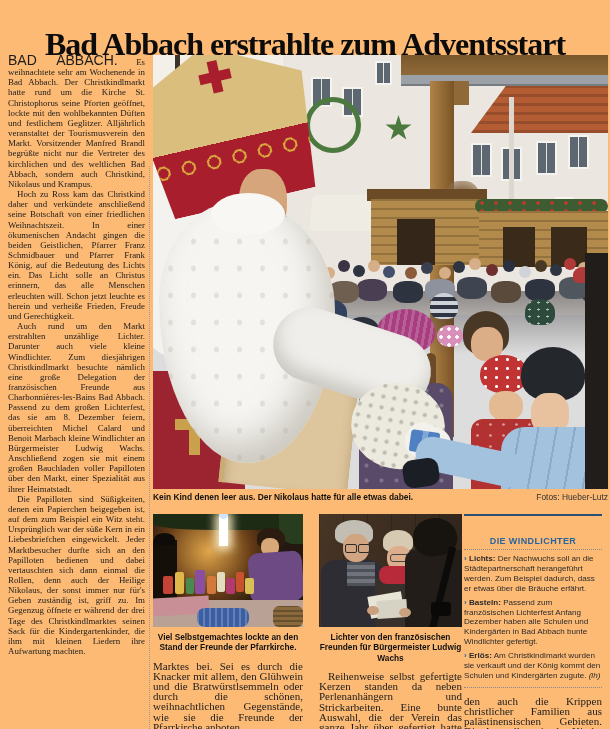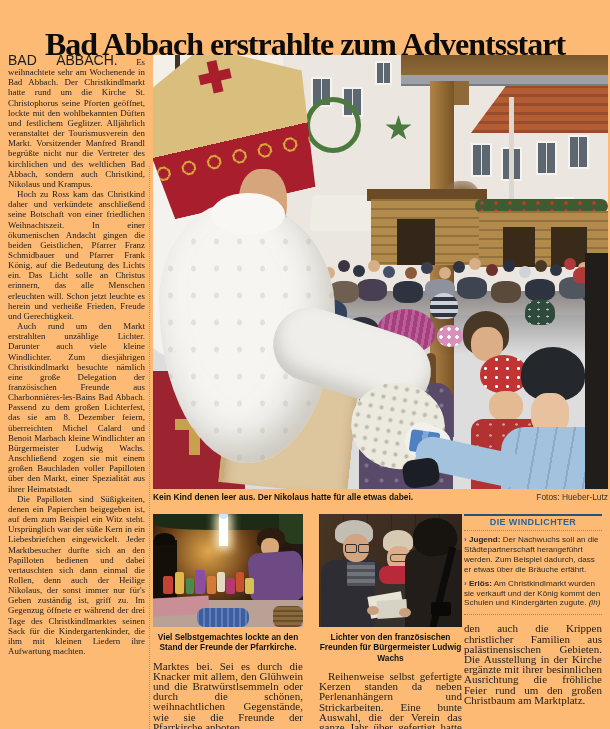--- a/index.html
+++ b/index.html
@@ -193,21 +193,21 @@
   .p2-wcoat{left:56px;top:64px;width:46px;height:49px;background:#38302a;}
   .p2-beret{left:94px;top:4px;width:44px;height:38px;background:#17130e;border-radius:50% 55% 45% 45%;transform:rotate(-6deg);}
   .p2-rjack{left:86px;top:36px;width:57px;height:77px;background:#221d18;border-radius:10px 0 0 0;}
   .p2-strap{left:120px;top:32px;width:7px;height:85px;background:#0d0b09;transform:rotate(14deg);}
   .p2-cam{left:112px;top:88px;width:20px;height:14px;background:#0a0908;border-radius:3px;}
   .p2-paper{left:50px;top:80px;width:34px;height:22px;background:#e8e4d6;transform:rotate(-10deg);}
   .p2-paper2{left:58px;top:86px;width:30px;height:18px;background:#d6d2c4;transform:rotate(-4deg);}
   .p2-hand1{left:48px;top:92px;width:12px;height:9px;background:#caa07e;border-radius:50%;}
   .p2-hand2{left:80px;top:94px;width:12px;height:9px;background:#caa07e;border-radius:50%;}
   
-  .infobox{border-top:2px solid #2c4f74;padding-top:1px;font-family:"Liberation Sans",sans-serif;}
+  .infobox{border-top:2px solid #2c4f74;padding-top:20px;font-family:"Liberation Sans",sans-serif;}
   .boxtitle{font-weight:700;font-size:9px;letter-spacing:.4px;text-align:center;color:#2a649c;
        padding-bottom:3px;border-bottom:1px dotted #8a8a8a;}
   .bitem{margin:4px 0 0 0;font-size:8.1px;line-height:9.9px;color:#2a2a2a;text-align:left;}
   .bitem .arr{color:#2a649c;font-weight:700;}
   .bitem i{font-style:italic;}
   .boxend{border-bottom:1px dotted #8a8a8a;margin-top:5px;height:1px;}
 </style>
 </head>
 <body>
 
@@ -366,22 +366,25 @@
       <div class="p2-hand2"></div>
     </div>
     <div class="smallcap">Lichter von den französischen Freunden für Bürgermeister Ludwig Wachs</div>
     <div class="coltext ind">Reihenweise selbst gefertigte Kerzen standen da neben Perlenanhängern und Strickarbeiten. Eine bunte Auswahl, die der Verein das ganze Jahr über gefertigt hatte und bei der jeder fündig wurde. Viele Bewunderer fan-</div>
   </div>
 
   <div class="colC">
     <div class="infobox">
       <div class="boxtitle">DIE WINDLICHTER</div>
       <p class="bitem"><span class="arr">›</span>
-        <b>Jugend:</b>
+        <b>Lichts:</b>
         <span>Der Nachwuchs soll an die Städtepartnerschaft herangeführt werden. Zum Beispiel dadurch, dass er etwas über die Bräuche erfährt.</span></p>
+      <p class="bitem"><span class="arr">›</span>
+        <b>Basteln:</b>
+        <span>Passend zum französischen Lichterfest Anfang Dezember haben alle Schulen und Kindergärten in Bad Abbach bunte Windlichter gefertigt.</span></p>
       <p class="bitem"><span class="arr">›</span>
         <b>Erlös:</b>
         <span>Am Christkindlmarkt wurden sie verkauft und der König kommt den Schulen und Kindergärten zugute.</span>
         <i>(lh)</i></p>
       <div class="boxend"></div>
     </div>
     <div class="coltext">den auch die Krippen christlicher Familien aus palästinensischen Gebieten. Die Ausstellung in der Kirche ergänzte mit ihrer besinnlichen Ausrichtung die fröhliche Feier rund um den großen Christbaum am Marktplatz.</div>
   </div>
 
 </div>

